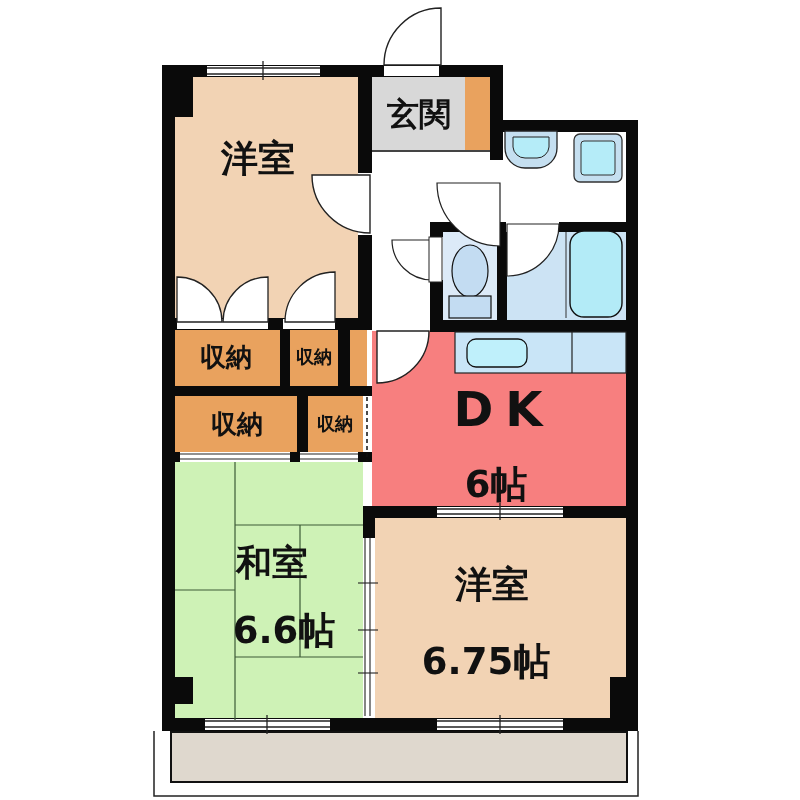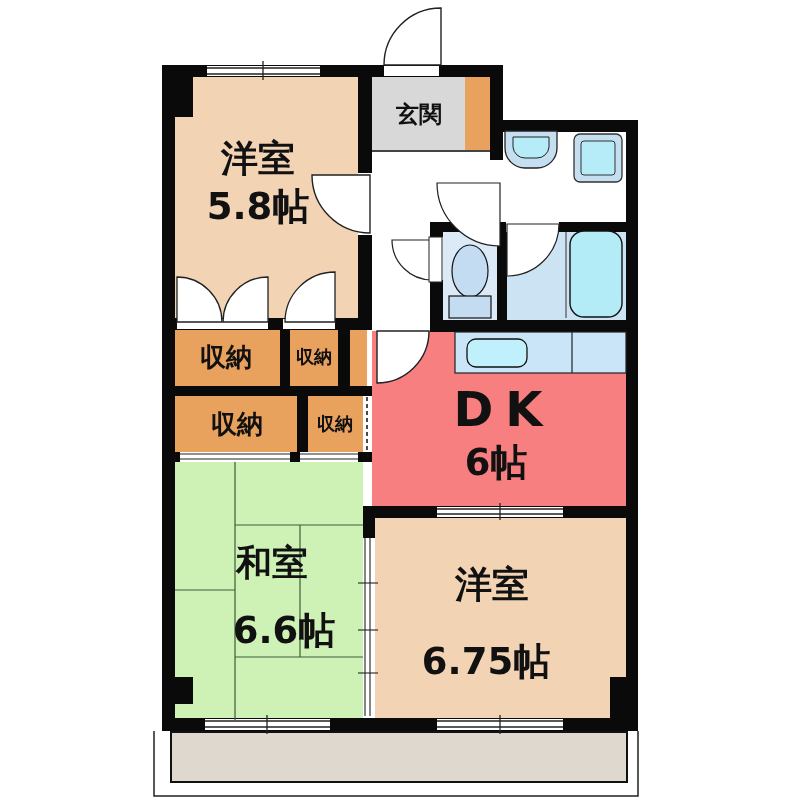--- a/index.html
+++ b/index.html
@@ -60,27 +60,27 @@
   .o-cdbl{left:177px;top:319px;width:91px;height:10px;}
   .o-csgl{left:283px;top:319px;width:52px;height:10px;}
   .o-dk{left:372px;top:318px;width:58px;height:13px;}
   .o-bath{left:506px;top:221px;width:53px;height:11px;}
   .o-wash{left:490px;top:160px;width:13px;height:62px;}
   .o-track{left:363px;top:538px;width:12px;height:178px;}
   .o-dash{left:363px;top:396px;width:9px;height:56px;}
   
   .l-y1n{left:258px;top:158px;font-size:37px;}
   .l-y1s{left:258px;top:206px;font-size:37px;}
-  .l-gen{left:419px;top:114px;font-size:23px;}
+  .l-gen{left:419px;top:114px;font-size:32px;}
   .l-cb1{left:226px;top:357px;font-size:26px;}
   .l-cs1{left:314px;top:357px;font-size:18px;}
   .l-cb2{left:237px;top:424px;font-size:26px;}
   .l-cs2{left:335px;top:424px;font-size:18px;}
   .l-dkn{left:504px;top:409px;font-size:48px;letter-spacing:12px;}
-  .l-dks{left:496px;top:462px;font-size:37px;}
+  .l-dks{left:496px;top:484px;font-size:37px;}
   .l-wan{left:272px;top:563px;font-size:36px;text-align:right;}
   .l-was{left:284px;top:618px;font-size:37px;margin-top:12px;}
   .l-y2n{left:492px;top:584px;font-size:37px;}
   .l-y2s{left:486px;top:630px;font-size:37px;margin-top:31px;}
   .l-bal{left:400px;top:757px;font-size:33px;letter-spacing:3px;}
 </style>
 </head>
 <body>
 
 <div id="plan">
@@ -229,21 +229,20 @@
       <line x1="300" y1="525" x2="300" y2="657"></line>
       <line x1="235" y1="525" x2="363" y2="525"></line>
       <line x1="235" y1="657" x2="363" y2="657"></line>
       <line x1="175" y1="590" x2="235" y2="590"></line>
     </g>
 
     <path d="M154,731 L154,796 L638,796 L638,731" fill="none" stroke="#222" stroke-width="1.5"></path>
   </svg>
 
   <div class="lbl l-y1n">洋室</div>
-  <div class="lbl l-y1s">5.8帖</div>
   <div class="lbl l-gen">玄関</div>
   <div class="lbl l-cb1">収納</div>
   <div class="lbl l-cs1">収納</div>
   <div class="lbl l-cb2">収納</div>
   <div class="lbl l-cs2">収納</div>
   <div class="lbl l-dkn">DK</div>
   <div class="lbl l-dks">6帖</div>
   <div class="lbl l-wan">和室</div>
   <div class="lbl l-was">6.6帖</div>
   <div class="lbl l-y2n">洋室</div>

